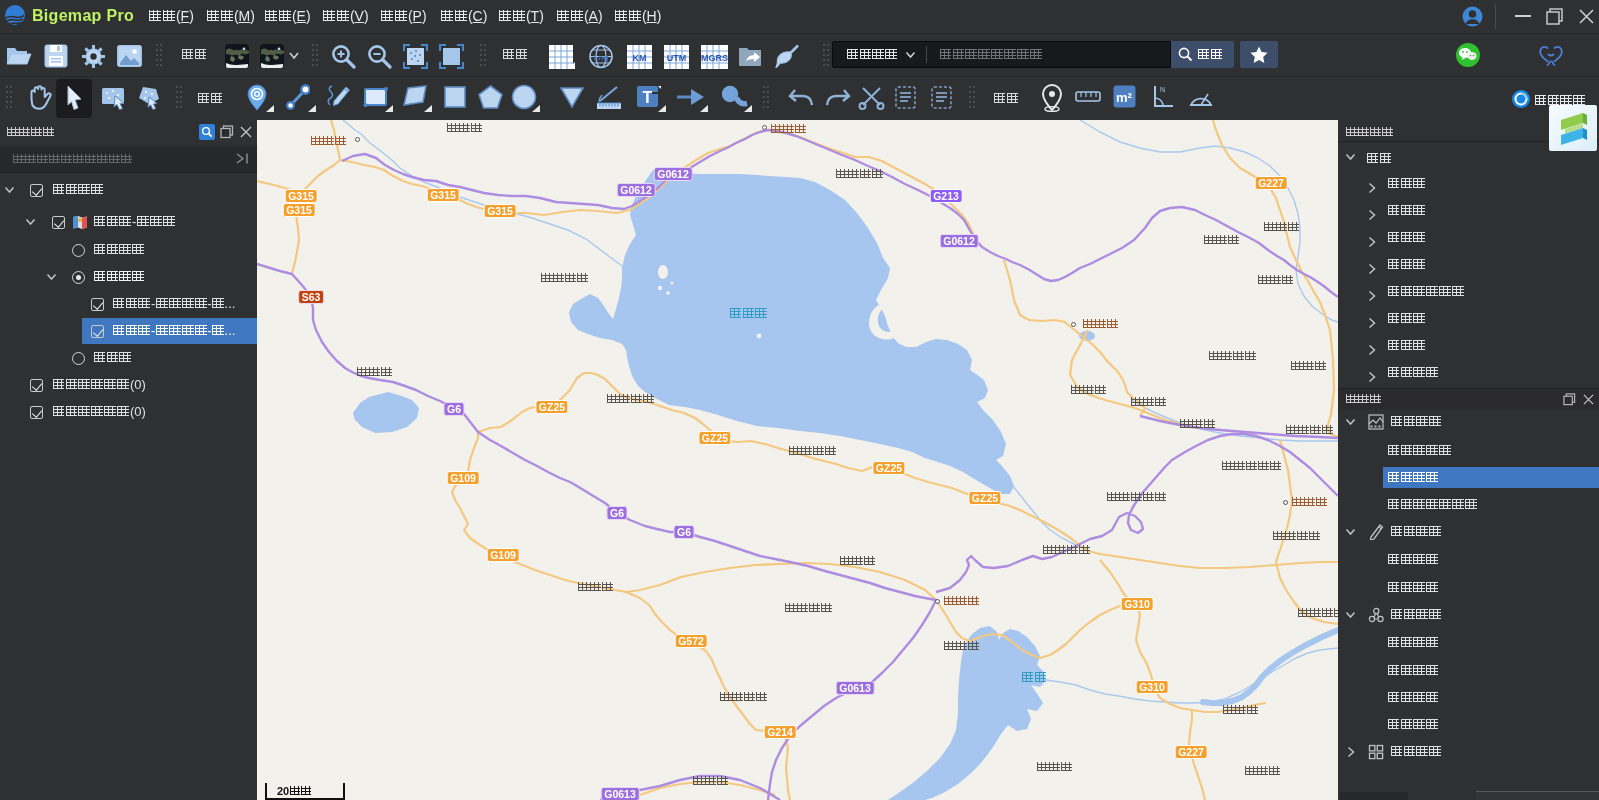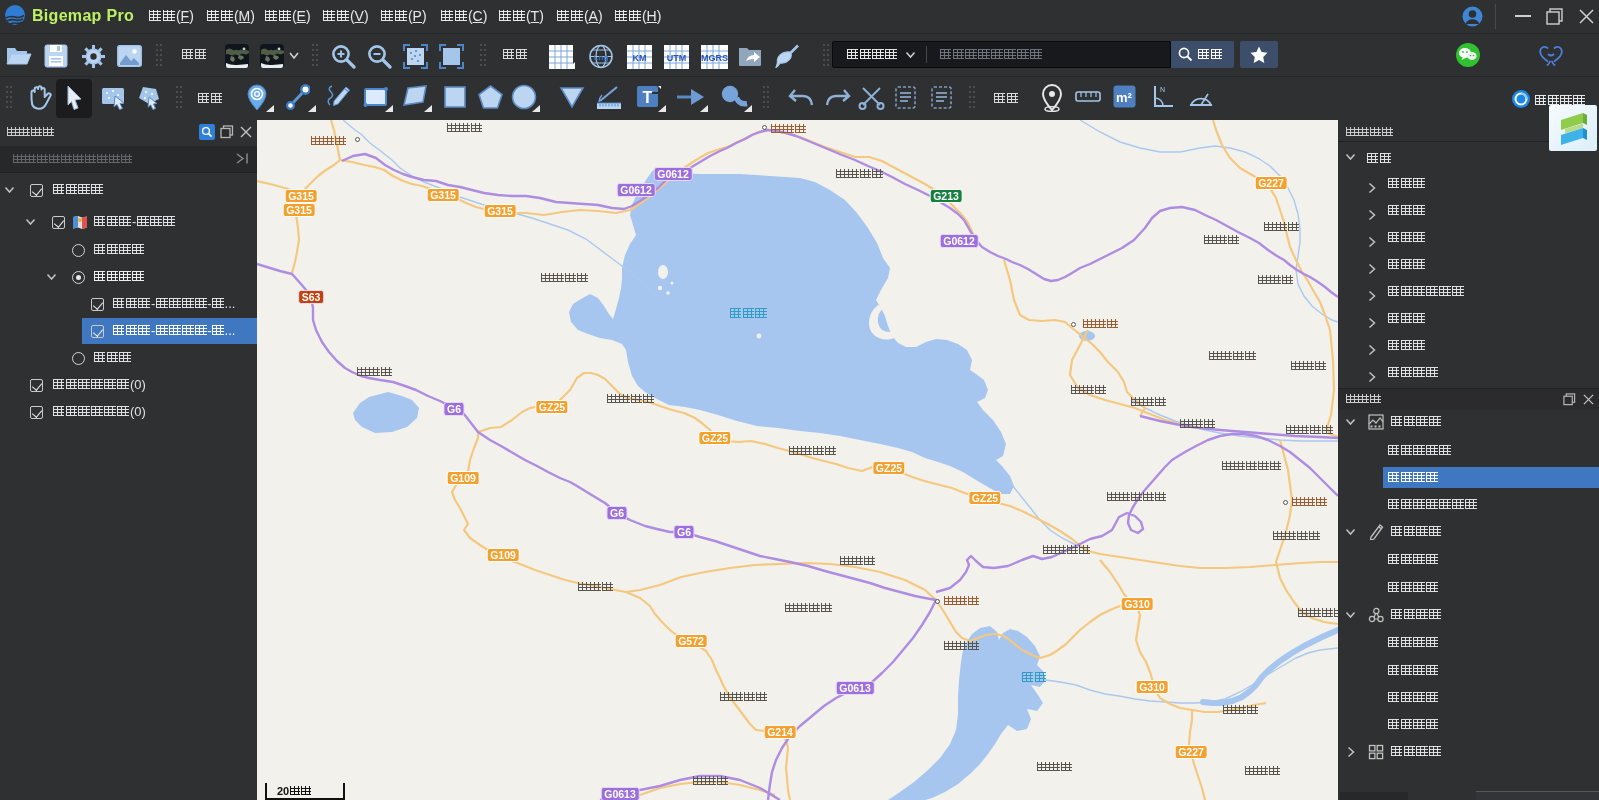--- a/index.html
+++ b/index.html
@@ -596,21 +596,21 @@
       <path d="M0,144 L13,148 L23,151 L35,154 L44,164 L49,170 L54,177 L56,188 L56,200 L59,210 L65,222 L72,232 L80,241 L88,248 L95,252 L104,256 L112,258 L123,260 L136,262 L148,266 L159,270 L171,276 L183,281 L195,287 L207,294 L221,312 L233,320 L244,326 L256,333 L268,340 L280,346 L291,352 L303,358 L313,362 L320,366 L333,374 L348,383 L360,393 L373,400 L388,406 L400,409 L413,412 L427,412 L443,417 L458,421 L473,426 L488,431 L503,436 L518,439 L533,442 L551,446 L568,451 L583,455 L598,459 L613,463 L628,468 L643,472 L658,476 L668,478 L679,480 L673,492 L665,505 L656,518 L646,530 L636,542 L625,553 L614,563 L603,566 L591,572 L579,578 L567,586 L555,596 L543,606 L533,616 L525,628 L519,640 L515,652 L513,664 L511,680" stroke="#ae8ce1" stroke-width="2.4" fill="none" stroke-linejoin="round"></path>
       <path d="M85,41 L96,36 L108,34 L119,38 L128,45 L137,50 L146,54 L155,57 L167,60 L179,61 L191,65 L203,67 L215,70 L227,73 L241,75 L255,76 L269,76 L283,78 L299,82 L313,83 L327,84 L341,85 L355,88 L367,89 L375,86 L383,81 L389,77 L395,72 L401,68 L405,64 L409,60 L413,57 L419,54 L425,52 L433,48 L443,42 L453,36 L463,31 L470,28 L479,23 L488,19 L495,15 L503,12 L511,10 L519,11 L529,13 L539,16 L549,20 L561,25 L573,30 L585,35 L598,40 L611,46 L623,51 L635,57 L648,64 L661,70 L673,76 L683,82 L693,88 L701,94 L707,100 L711,107 L715,114 L719,120 L725,127 L733,132 L741,136 L749,139 L755,142 L763,145 L771,149 L779,154 L787,159 L794,161 L801,160 L808,157 L815,153 L823,148 L833,144 L843,139 L853,134 L865,128 L877,120 L888,108 L895,98 L903,91 L913,88 L925,87 L938,90 L948,95 L959,100 L970,106 L981,112 L993,118 L1002,123 L1011,130 L1020,136 L1027,140 L1033,145 L1040,150 L1047,154 L1053,157 L1061,162 L1068,167 L1074,172 L1081,177" stroke="#ae8ce1" stroke-width="2.4" fill="none" stroke-linejoin="round"></path>
       <path d="M679,472 L693,468 L703,460 L709,452 L712,445 L710,440 L714,436 L719,441 L726,447 L737,448 L751,446 L765,440 L776,436 L785,439 L795,437 L808,431 L821,425 L833,419 L845,416 L855,410 L862,397 L870,393 L878,396 L884,402 L886,409 L881,413 L874,410 L871,403 L872,395 L876,387 L881,379 L887,371 L894,363 L901,355 L908,347 L915,340 L928,332 L939,326 L951,320 L963,316 L975,314 L987,314 L999,316 L1011,320 L1023,326 L1033,332 L1043,340 L1053,348 L1063,358 L1073,368 L1081,376" stroke="#ae8ce1" stroke-width="2.4" fill="none" stroke-linejoin="round"></path>
       <path d="M883,296 L903,301 L923,305 L943,308 L963,310 L988,312 L1013,314 L1038,316 L1063,317 L1081,318" stroke="#ae8ce1" stroke-width="2.4" fill="none" stroke-linejoin="round"></path>
       <path d="M523,680 L503,668 L483,660 L463,656 L443,656 L423,660 L403,666 L383,670 L368,673 L353,678 L343,680" stroke="#ae8ce1" stroke-width="2.4" fill="none" stroke-linejoin="round"></path>
     </svg>
     <span class="shield" style="left:44px;top:76px;background:#f5a02c;border:1px solid #fff">G315</span>
     <span class="shield" style="left:42px;top:90px;background:#f5a02c;border:1px solid #fff">G315</span>
     <span class="shield" style="left:186px;top:75px;background:#f5a02c;border:1px solid #fff">G315</span>
     <span class="shield" style="left:243px;top:91px;background:#f5a02c;border:1px solid #fff">G315</span>
-    <span class="shield" style="left:689px;top:76px;background:#15803d;border:1px solid #fff">G213</span>
+    <span class="shield" style="left:689px;top:76px;background:#8b5cf6;border:1px solid #fff">G213</span>
     <span class="shield" style="left:1014px;top:63px;background:#f5a02c;border:1px solid #fff">G227</span>
     <span class="shield" style="left:295px;top:287px;background:#f5a02c;border:1px solid #fff">GZ25</span>
     <span class="shield" style="left:458px;top:318px;background:#f5a02c;border:1px solid #fff">GZ25</span>
     <span class="shield" style="left:632px;top:348px;background:#f5a02c;border:1px solid #fff">GZ25</span>
     <span class="shield" style="left:728px;top:378px;background:#f5a02c;border:1px solid #fff">GZ25</span>
     <span class="shield" style="left:206px;top:358px;background:#f5a02c;border:1px solid #fff">G109</span>
     <span class="shield" style="left:246px;top:435px;background:#f5a02c;border:1px solid #fff">G109</span>
     <span class="shield" style="left:434px;top:521px;background:#f5a02c;border:1px solid #fff">G572</span>
     <span class="shield" style="left:523px;top:612px;background:#f5a02c;border:1px solid #fff">G214</span>
     <span class="shield" style="left:880px;top:484px;background:#f5a02c;border:1px solid #fff">G310</span>

